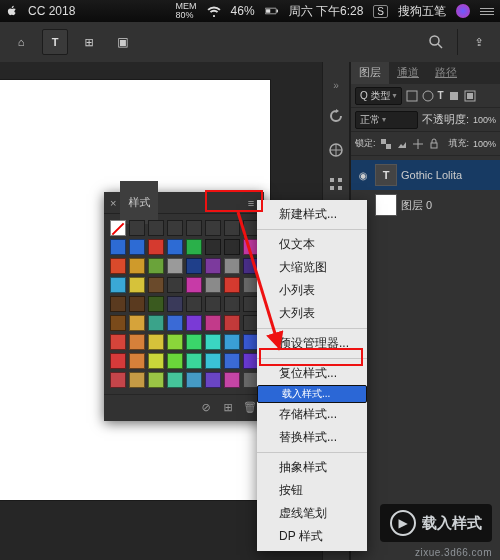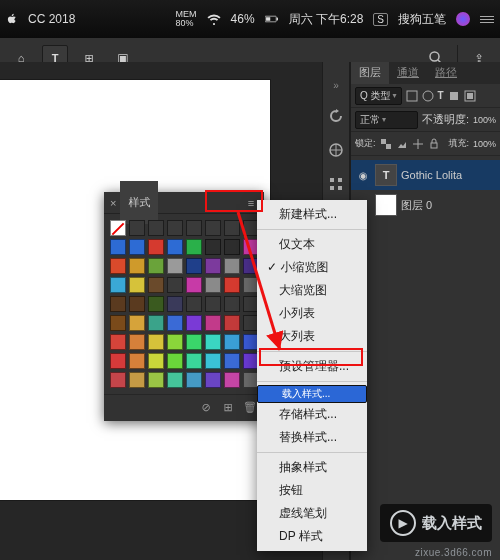--- a/index.html
+++ b/index.html
@@ -1,20 +1,20 @@
 <!DOCTYPE html>
 <html><head>
 <meta charset="utf-8">
 <style>
   * { margin: 0; padding: 0; box-sizing: border-box; }
   html, body { width: 500px; height: 560px; overflow: hidden; font-family: "PingFang SC", "Helvetica Neue", Arial, sans-serif; }
   body { background: #0d0d0d; color: #ccc; font-size: 11px; position: relative; }
 
   
-  .menubar { height: 38px; background: linear-gradient(#1a1a1a,#0b0b0b); display: flex; align-items: center; color: #ddd; padding: 0 6px; gap: 10px; font-size: 12px; }
+  .menubar { height: 22px; background: linear-gradient(#1a1a1a,#0b0b0b); display: flex; align-items: center; color: #ddd; padding: 0 6px; gap: 10px; font-size: 12px; }
   .menubar .left { display: flex; align-items: center; gap: 10px; }
   .menubar .right { margin-left: auto; display: flex; align-items: center; gap: 10px; }
   .apple { width: 12px; height: 12px; fill: #ddd; }
   .wifi, .battery { width: 14px; height: 12px; fill: #ddd; }
   .mb-icon { display:inline-flex; align-items:center; }
   .mb-tiny { font-size: 9px; line-height: 1; }
 
   
   .optbar { height: 40px; background: #323232; display: flex; align-items: center; padding: 0 8px; gap: 8px; position: relative; }
   .tool-btn { width: 26px; height: 26px; display: flex; align-items:center; justify-content:center; color:#ccc; }
@@ -336,27 +336,27 @@
     <div class="fbtn">⊘</div>
     <div class="fbtn">⊞</div>
     <div class="fbtn">🗑</div>
   </div>
 </div>
 
 <div class="flyout" id="flyout">
     <div class="item pad">新建样式...</div>
     <div class="sep"></div>
     <div class="item pad">仅文本</div>
-    <div class="item checked">小缩览图</div>
     <div class="item pad">大缩览图</div>
     <div class="item pad">小列表</div>
     <div class="item pad">大列表</div>
     <div class="sep"></div>
     <div class="item pad">预设管理器...</div>
     <div class="sep"></div>
+    <div class="item pad">复位样式...</div>
     <div class="item pad sel">载入样式...</div>
     <div class="item pad">存储样式...</div>
     <div class="item pad">替换样式...</div>
     <div class="sep"></div>
     <div class="item pad">抽象样式</div>
     <div class="item pad">按钮</div>
     <div class="item pad">虚线笔划</div>
     <div class="item pad">DP 样式</div>
   </div>
 

